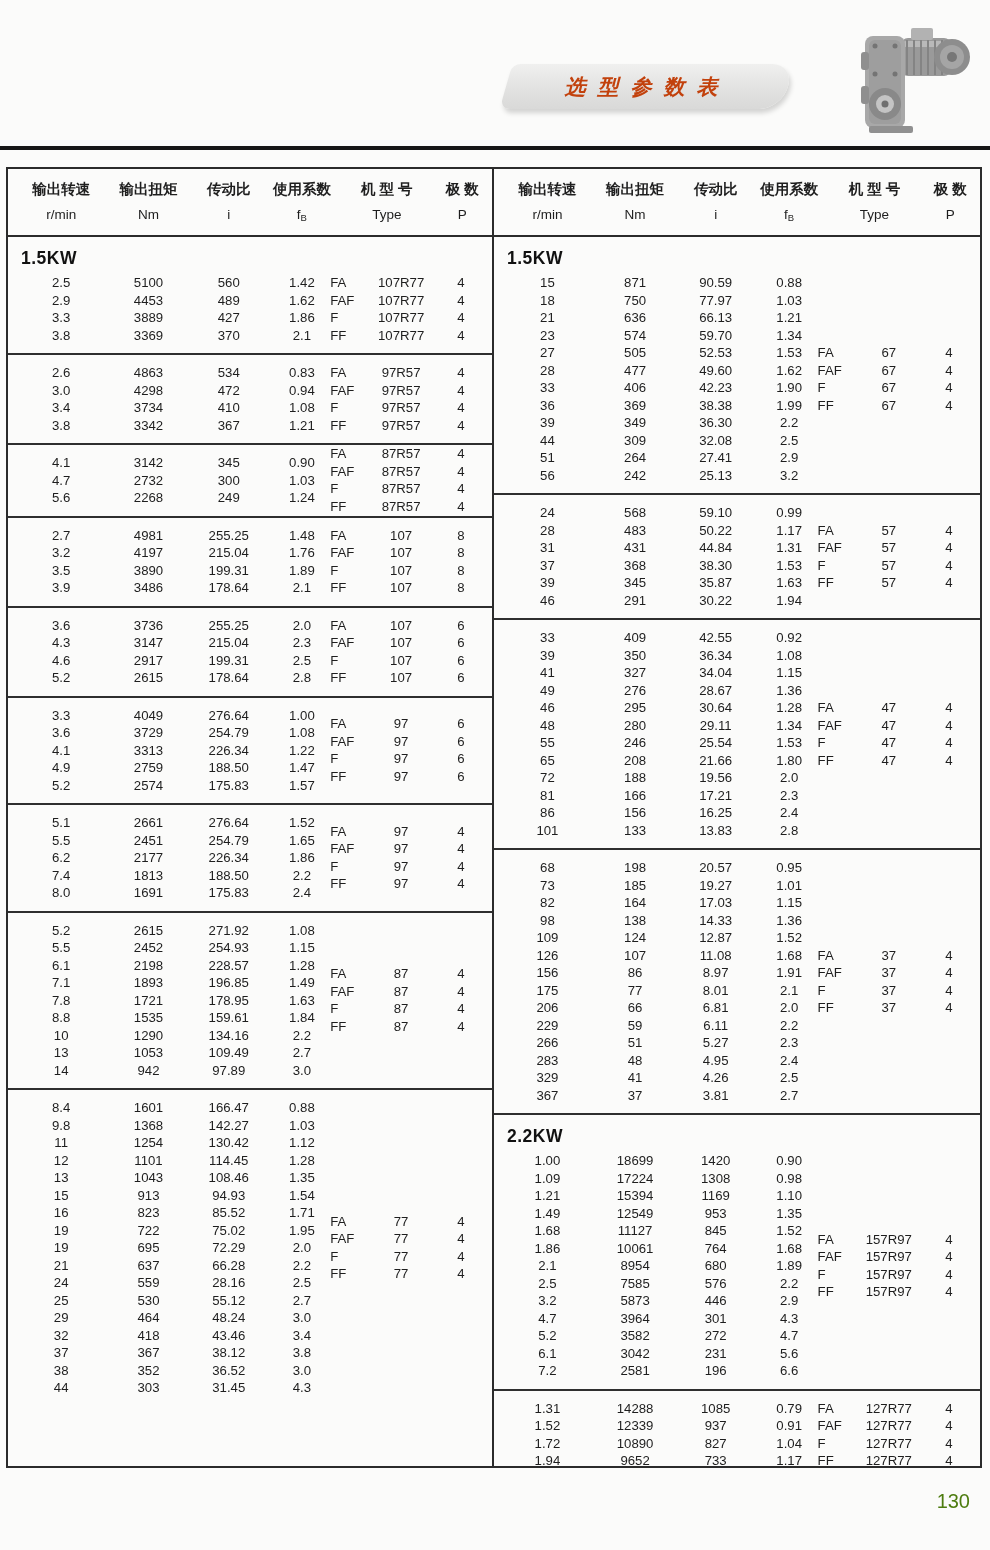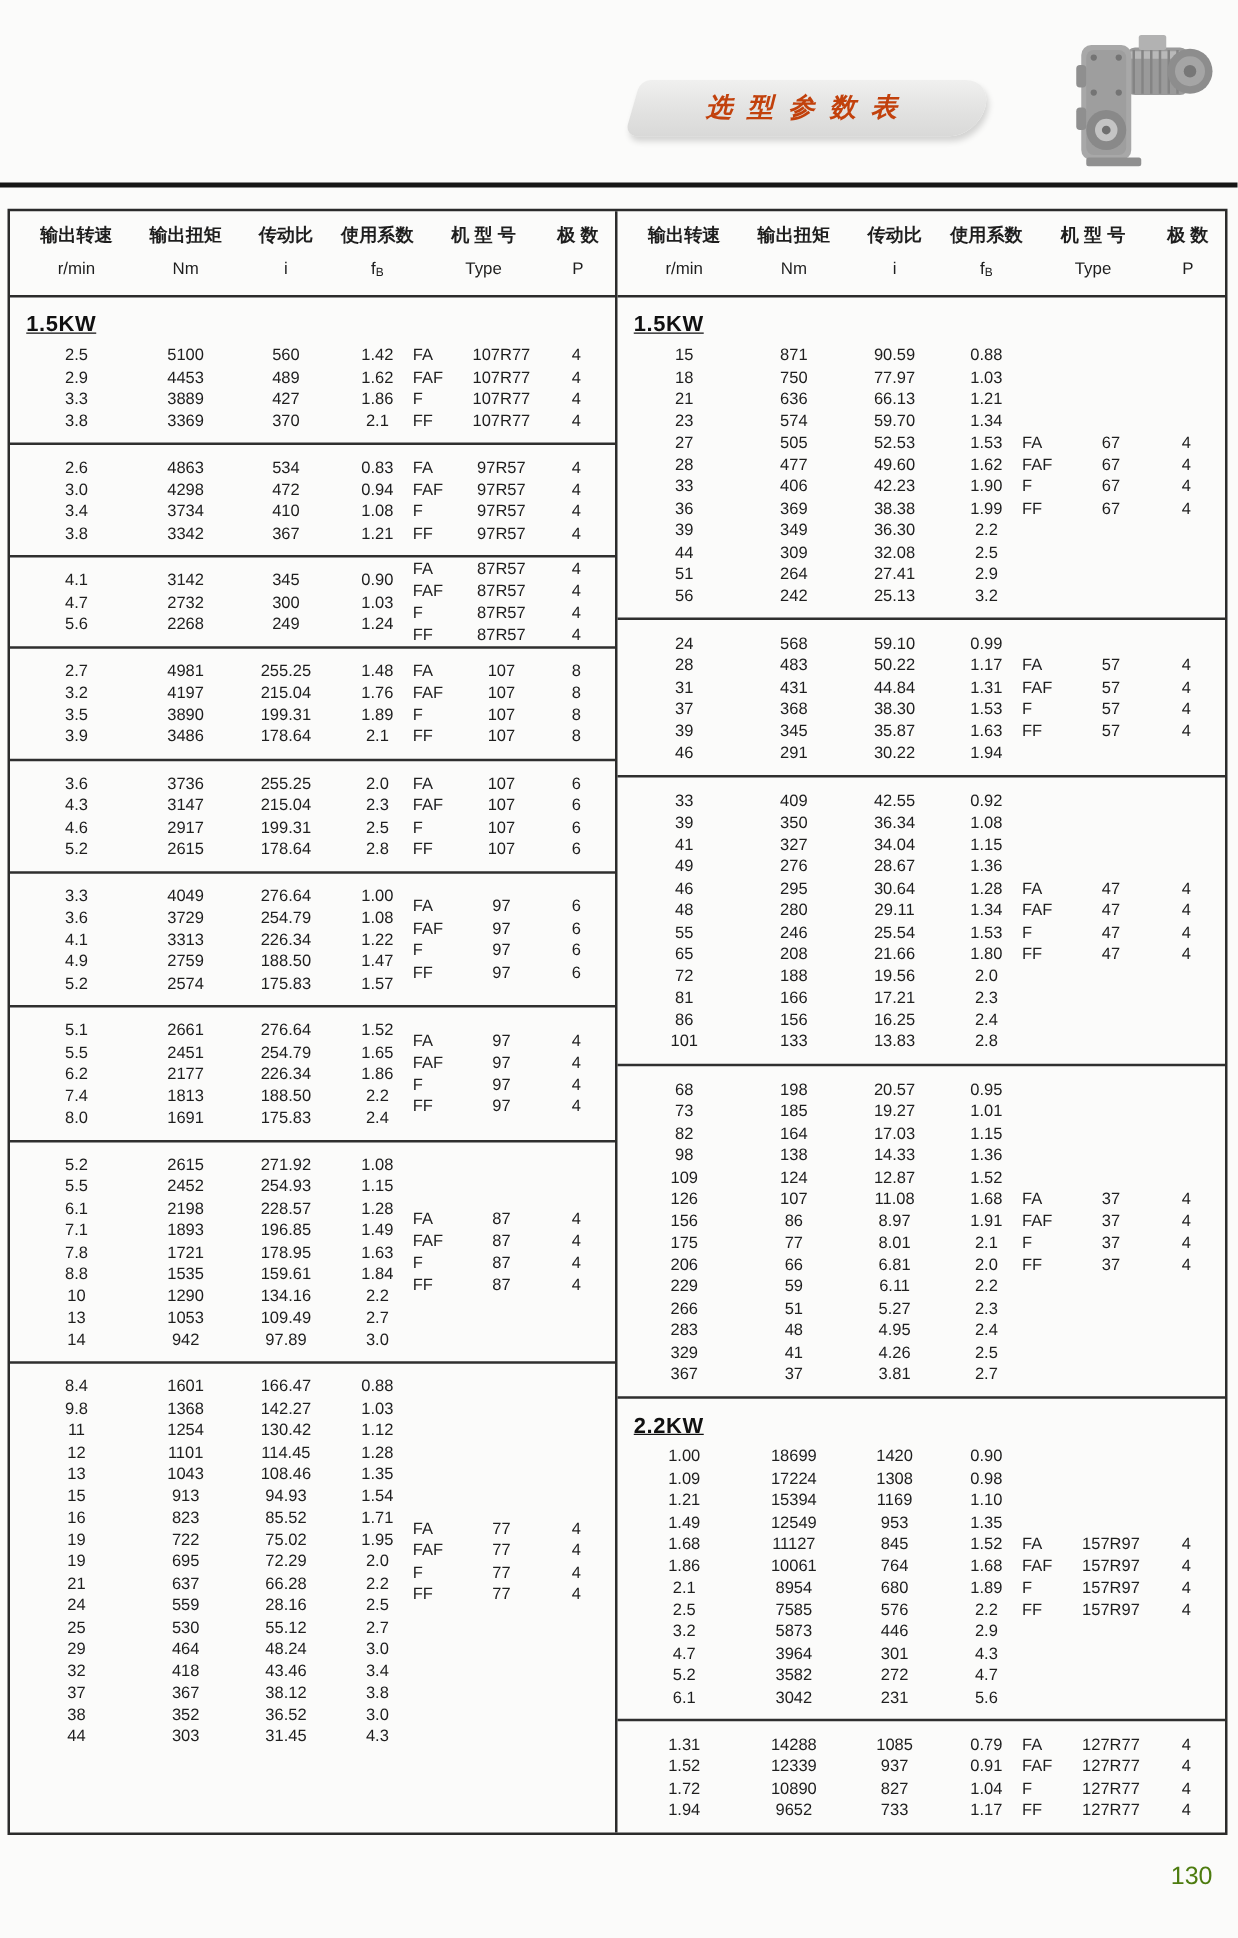--- a/index.html
+++ b/index.html
@@ -43,21 +43,21 @@
   .sub{font-size:9.5px;vertical-align:-2px;}
 
   
   .seg{
     position:relative;display:flex;flex-direction:column;justify-content:center;
     padding:9px 6px;box-sizing:border-box;
   }
   .seg + .seg{border-top:2px solid #2f2f2f;}
   .seg.grow{flex:1 1 auto;}
   .seg.top{justify-content:flex-start;}
-  .kw{font-size:17.5px;font-weight:700;padding:2px 0 5px 7px;letter-spacing:0.5px;color:#111;text-decoration:underline;}
+  .kw{font-size:17.5px;font-weight:700;padding:2px 0 5px 7px;letter-spacing:0.5px;color:#111;}
   .rows-wrap{position:relative;}
   .nrow{display:grid;grid-template-columns:20% 17% 17% 14%;font-size:13.2px;line-height:17.5px;}
   .nc{text-align:center;white-space:nowrap;}
   .types{
     position:absolute;top:0;bottom:0;left:67%;right:2px;
     display:flex;flex-direction:column;justify-content:center;
     font-size:13.2px;line-height:17.5px;
   }
   .trow{display:flex;white-space:nowrap;}
   .tpre{width:34px;}
@@ -1152,20 +1152,26 @@
             <span class="nc">3582</span>
             <span class="nc">272</span>
             <span class="nc">4.7</span>
           </div>
           <div class="nrow">
             <span class="nc">6.1</span>
             <span class="nc">3042</span>
             <span class="nc">231</span>
             <span class="nc">5.6</span>
           </div>
+          <div class="nrow">
+            <span class="nc">7.2</span>
+            <span class="nc">2581</span>
+            <span class="nc">196</span>
+            <span class="nc">6.6</span>
+          </div>
           <div class="types">
             <div class="trow">
               <span class="tpre">FA</span>
               <span class="tmod">157R97</span>
               <span class="tp">4</span>
             </div>
             <div class="trow">
               <span class="tpre">FAF</span>
               <span class="tmod">157R97</span>
               <span class="tp">4</span>

